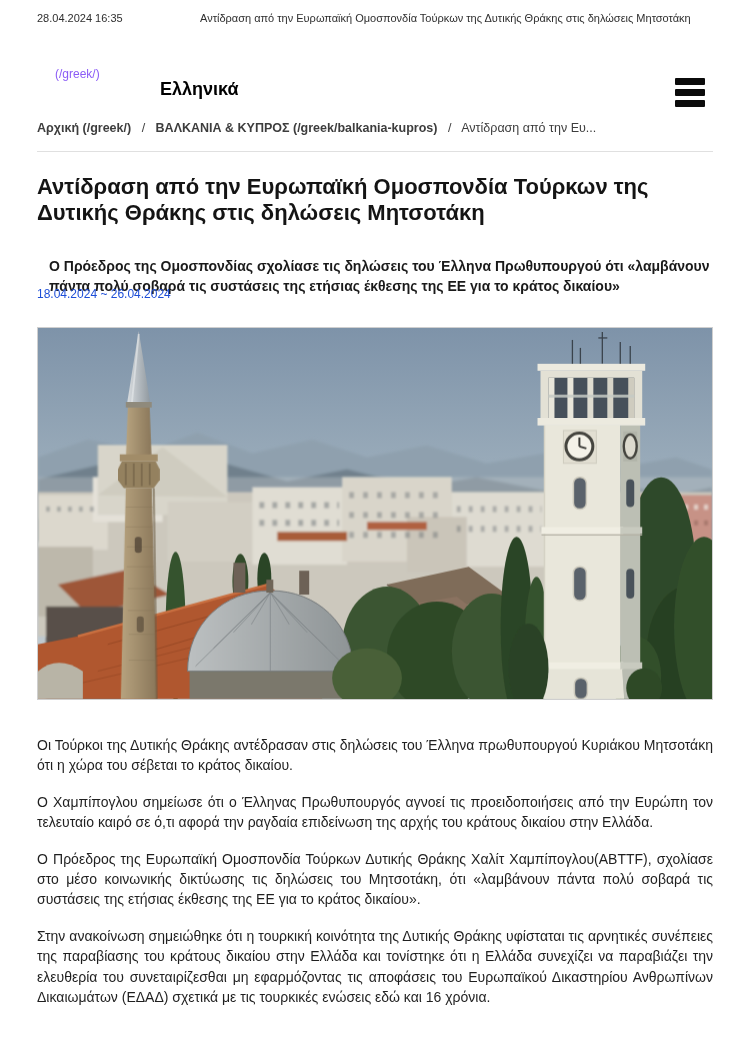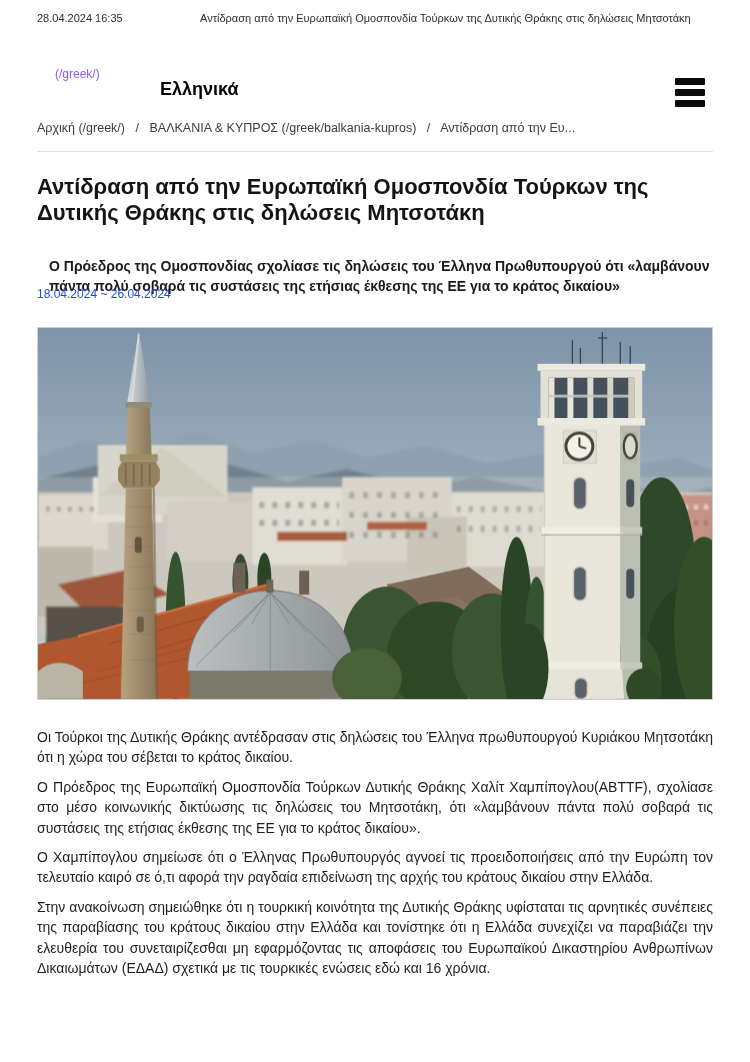--- a/index.html
+++ b/index.html
@@ -13,33 +13,33 @@
   .print-url{position:absolute;left:37px;top:1037px;font-size:10.5px;color:#262626;max-width:640px;white-space:nowrap;overflow:hidden;}
   .print-page{position:absolute;right:37px;top:1037px;font-size:10.5px;color:#262626;text-align:right;}
   
   .logo-link{position:absolute;left:55px;top:67px;font-size:12px;color:#8b5cf6;text-decoration:none;text-align:right;}
   .site-name{position:absolute;left:160px;top:79px;font-size:18px;font-weight:bold;color:#000;}
   .menu-btn{position:absolute;left:675px;top:78px;width:30px;height:30px;cursor:pointer;background:transparent;border:none;padding:0;}
   .menu-btn span{display:block;width:30px;height:7px;background:#0b0b0b;border-radius:1px;margin-bottom:4px;}
   
   .breadcrumb{position:absolute;left:37px;top:121px;font-size:12.5px;color:#3d3d3d;}
   .breadcrumb .sep{margin:0 7px;color:#3d3d3d;}
-  .breadcrumb a{color:#3d3d3d;text-decoration:none;}
+  .breadcrumb a{color:#3d3d3d;text-decoration:none;font-weight:bold;}
   .divider{position:absolute;left:37px;top:151px;width:676px;height:1px;background:#e0e0e0;}
   
   .article-title{position:absolute;left:37px;top:174px;width:676px;margin:0;
     font-size:22px;line-height:1.18;font-weight:bold;color:#141414;}
   .article-subtitle{position:absolute;left:37px;top:244px;width:680px;margin:12px;
     font-size:14px;line-height:1.45;font-weight:bold;color:#1a1a1a;}
   .article-date{position:absolute;left:37px;top:287px;font-size:12px;color:#1d4ed8;}
   .article-figure{position:absolute;left:37px;top:327px;width:676px;height:373px;margin:0;
     border:1px solid #cfcfcf;box-sizing:border-box;overflow:hidden;background:#9fb0bd;}
   .article-figure svg{display:block;width:100%;height:100%;}
   .article-body{position:absolute;left:37px;top:719px;width:676px;}
-  .article-body p{margin:8px 0 9px 0;font-size:14px;line-height:20.4px;color:#1f1f1f;
+  .article-body p{margin:16px 0 9px 0;font-size:14px;line-height:20.4px;color:#1f1f1f;
     text-align:justify;}
 </style>
 </head>
 <body>
 
 <div id="page">
 
   <div class="print-datetime">28.04.2024 16:35</div>
   <div class="print-title">Αντίδραση από την Ευρωπαϊκή Ομοσπονδία Τούρκων της Δυτικής Θράκης στις δηλώσεις Μητσοτάκη</div>
 
@@ -242,21 +242,21 @@
         <rect x="538" y="352" width="13" height="21" rx="6" fill="#5a626b" stroke="#cbc8bb" stroke-width="1.5"></rect>
       </g>
 
       <ellipse cx="492" cy="342" rx="20" ry="45" fill="#2b4326" filter="url(#btree)"></ellipse>
       <ellipse cx="608" cy="362" rx="18" ry="20" fill="#2e4828" filter="url(#btree)"></ellipse>
     </svg>
   </figure>
 
   <div class="article-body">
     <p>Οι Τούρκοι της Δυτικής Θράκης αντέδρασαν στις δηλώσεις του Έλληνα πρωθυπουργού Κυριάκου Μητσοτάκη ότι η χώρα του σέβεται το κράτος δικαίου.</p>
+    <p>Ο Χαμπίπογλου σημείωσε ότι ο Έλληνας Πρωθυπουργός αγνοεί τις προειδοποιήσεις από την Ευρώπη τον τελευταίο καιρό σε ό,τι αφορά την ραγδαία επιδείνωση της αρχής του κράτους δικαίου στην Ελλάδα.</p>
     <p>Ο Πρόεδρος της Ευρωπαϊκή Ομοσπονδία Τούρκων Δυτικής Θράκης Χαλίτ Χαμπίπογλου(ABTTF), σχολίασε στο μέσο κοινωνικής δικτύωσης τις δηλώσεις του Μητσοτάκη, ότι «λαμβάνουν πάντα πολύ σοβαρά τις συστάσεις της ετήσιας έκθεσης της ΕΕ για το κράτος δικαίου».</p>
-    <p>Ο Χαμπίπογλου σημείωσε ότι ο Έλληνας Πρωθυπουργός αγνοεί τις προειδοποιήσεις από την Ευρώπη τον τελευταίο καιρό σε ό,τι αφορά την ραγδαία επιδείνωση της αρχής του κράτους δικαίου στην Ελλάδα.</p>
     <p>Στην ανακοίνωση σημειώθηκε ότι η τουρκική κοινότητα της Δυτικής Θράκης υφίσταται τις αρνητικές συνέπειες της παραβίασης του κράτους δικαίου στην Ελλάδα και τονίστηκε ότι η Ελλάδα συνεχίζει να παραβιάζει την ελευθερία του συνεταιρίζεσθαι μη εφαρμόζοντας τις αποφάσεις του Ευρωπαϊκού Δικαστηρίου Ανθρωπίνων Δικαιωμάτων (ΕΔΑΔ) σχετικά με τις τουρκικές ενώσεις εδώ και 16 χρόνια.</p>
   </div>
 
   <div class="print-url">https://www.trt.net.tr/greek/balkania-kupros/2024/04/18/antidrase-apo-ten-europaike-omospondia-tourkon-tes-dutikes-thrakes-stis-deloseis-metso…</div>
   <div class="print-page">1/5</div>
 
 </div>
 
 </body></html>

